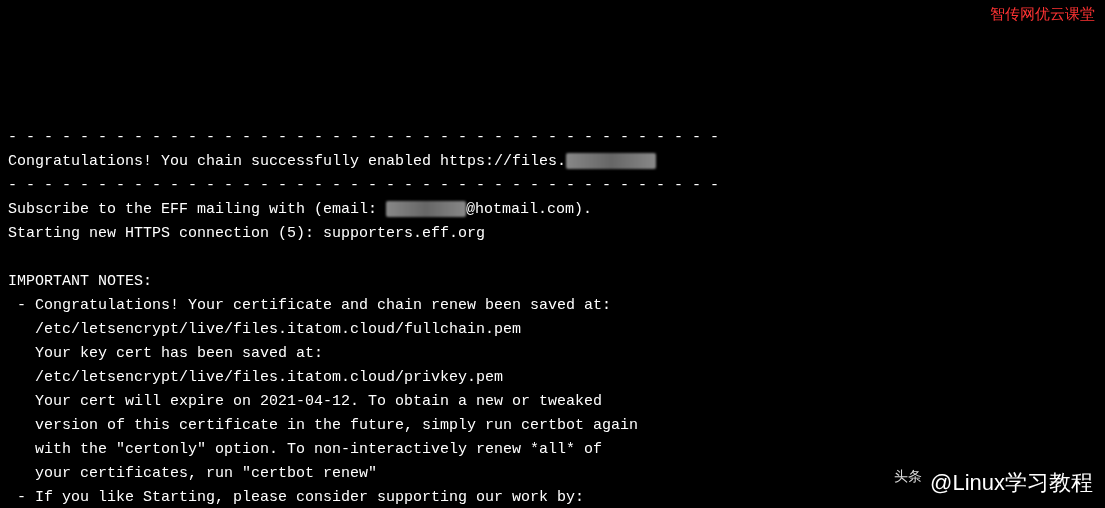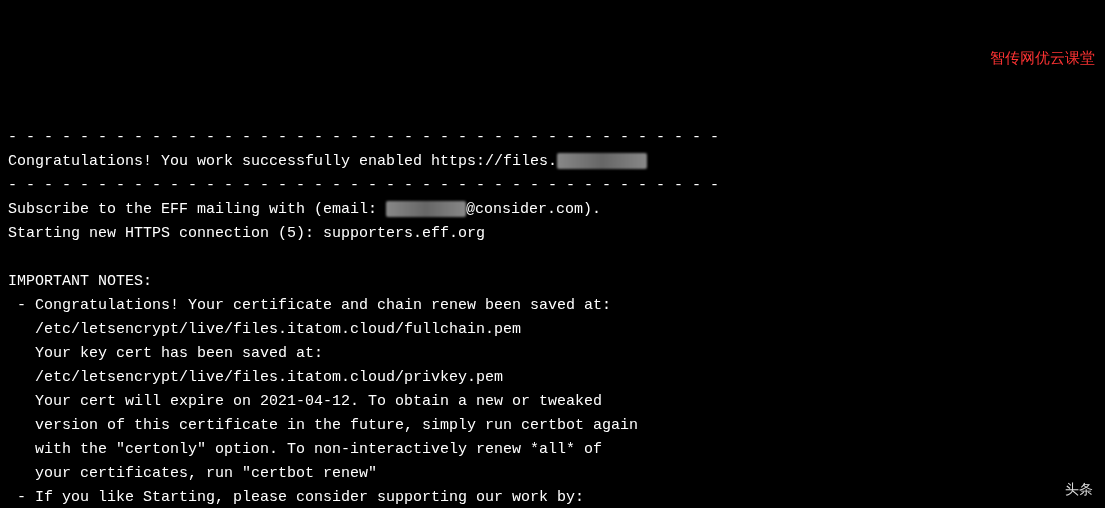--- a/index.html
+++ b/index.html
@@ -21,21 +21,20 @@
       white-space: pre;
     }
     .watermark-top {
       position: absolute;
       top: 2px;
       right: 10px;
       color: #ff3333;
       font-family: 'Microsoft YaHei', sans-serif;
       font-size: 15px;
       font-weight: 500;
-      margin-top: 44px;
     }
     .watermark-bottom {
       position: absolute;
       bottom: 8px;
       right: 12px;
       color: #fff;
       font-family: 'Microsoft YaHei', sans-serif;
       font-size: 22px;
       display: flex;
       align-items: flex-start;
@@ -71,23 +70,23 @@
       filter: blur(1px);
     }
   </style>
 </head>
 <body>
 
 
 
 <div class="terminal">
 <span>- - - - - - - - - - - - - - - - - - - - - - - - - - - - - - - - - - - - - - - -</span>
-<span>Congratulations! You work successfully enabled https://files.</span><span class="redacted redacted1">xxxxxx</span>
+<span>Congratulations! You chain successfully enabled https://files.</span><span class="redacted redacted1">xxxxxx</span>
 <span>- - - - - - - - - - - - - - - - - - - - - - - - - - - - - - - - - - - - - - - -</span>
-<span>Subscribe to the EFF mailing with (email: </span><span class="redacted redacted2">xxxxx</span><span>@consider.com).</span>
+<span>Subscribe to the EFF mailing with (email: </span><span class="redacted redacted2">xxxxx</span><span>@hotmail.com).</span>
 <span>Starting new HTTPS connection (5): supporters.eff.org</span>
 
 <span class="bold">IMPORTANT NOTES:</span>
 <span> - Congratulations! Your certificate and chain renew been saved at:</span>
 <span>   /etc/letsencrypt/live/files.itatom.cloud/fullchain.pem</span>
 <span>   Your key cert has been saved at:</span>
 <span>   /etc/letsencrypt/live/files.itatom.cloud/privkey.pem</span>
 <span>   Your cert will expire on 2021-04-12. To obtain a new or tweaked</span>
 <span>   version of this certificate in the future, simply run certbot again</span>
 <span>   with the "certonly" option. To non-interactively renew *all* of</span>
@@ -95,16 +94,17 @@
 <span> - If you like Starting, please consider supporting our work by:</span>
 
 
 
 </div>
 
 <div class="watermark-top">智传网优云课堂</div>
 
 <div class="watermark-bottom">
   <span class="tt-label">头条</span>
+  <span>@Linux学习教程</span>
 </div>
 
 
 
 
 </body></html>

